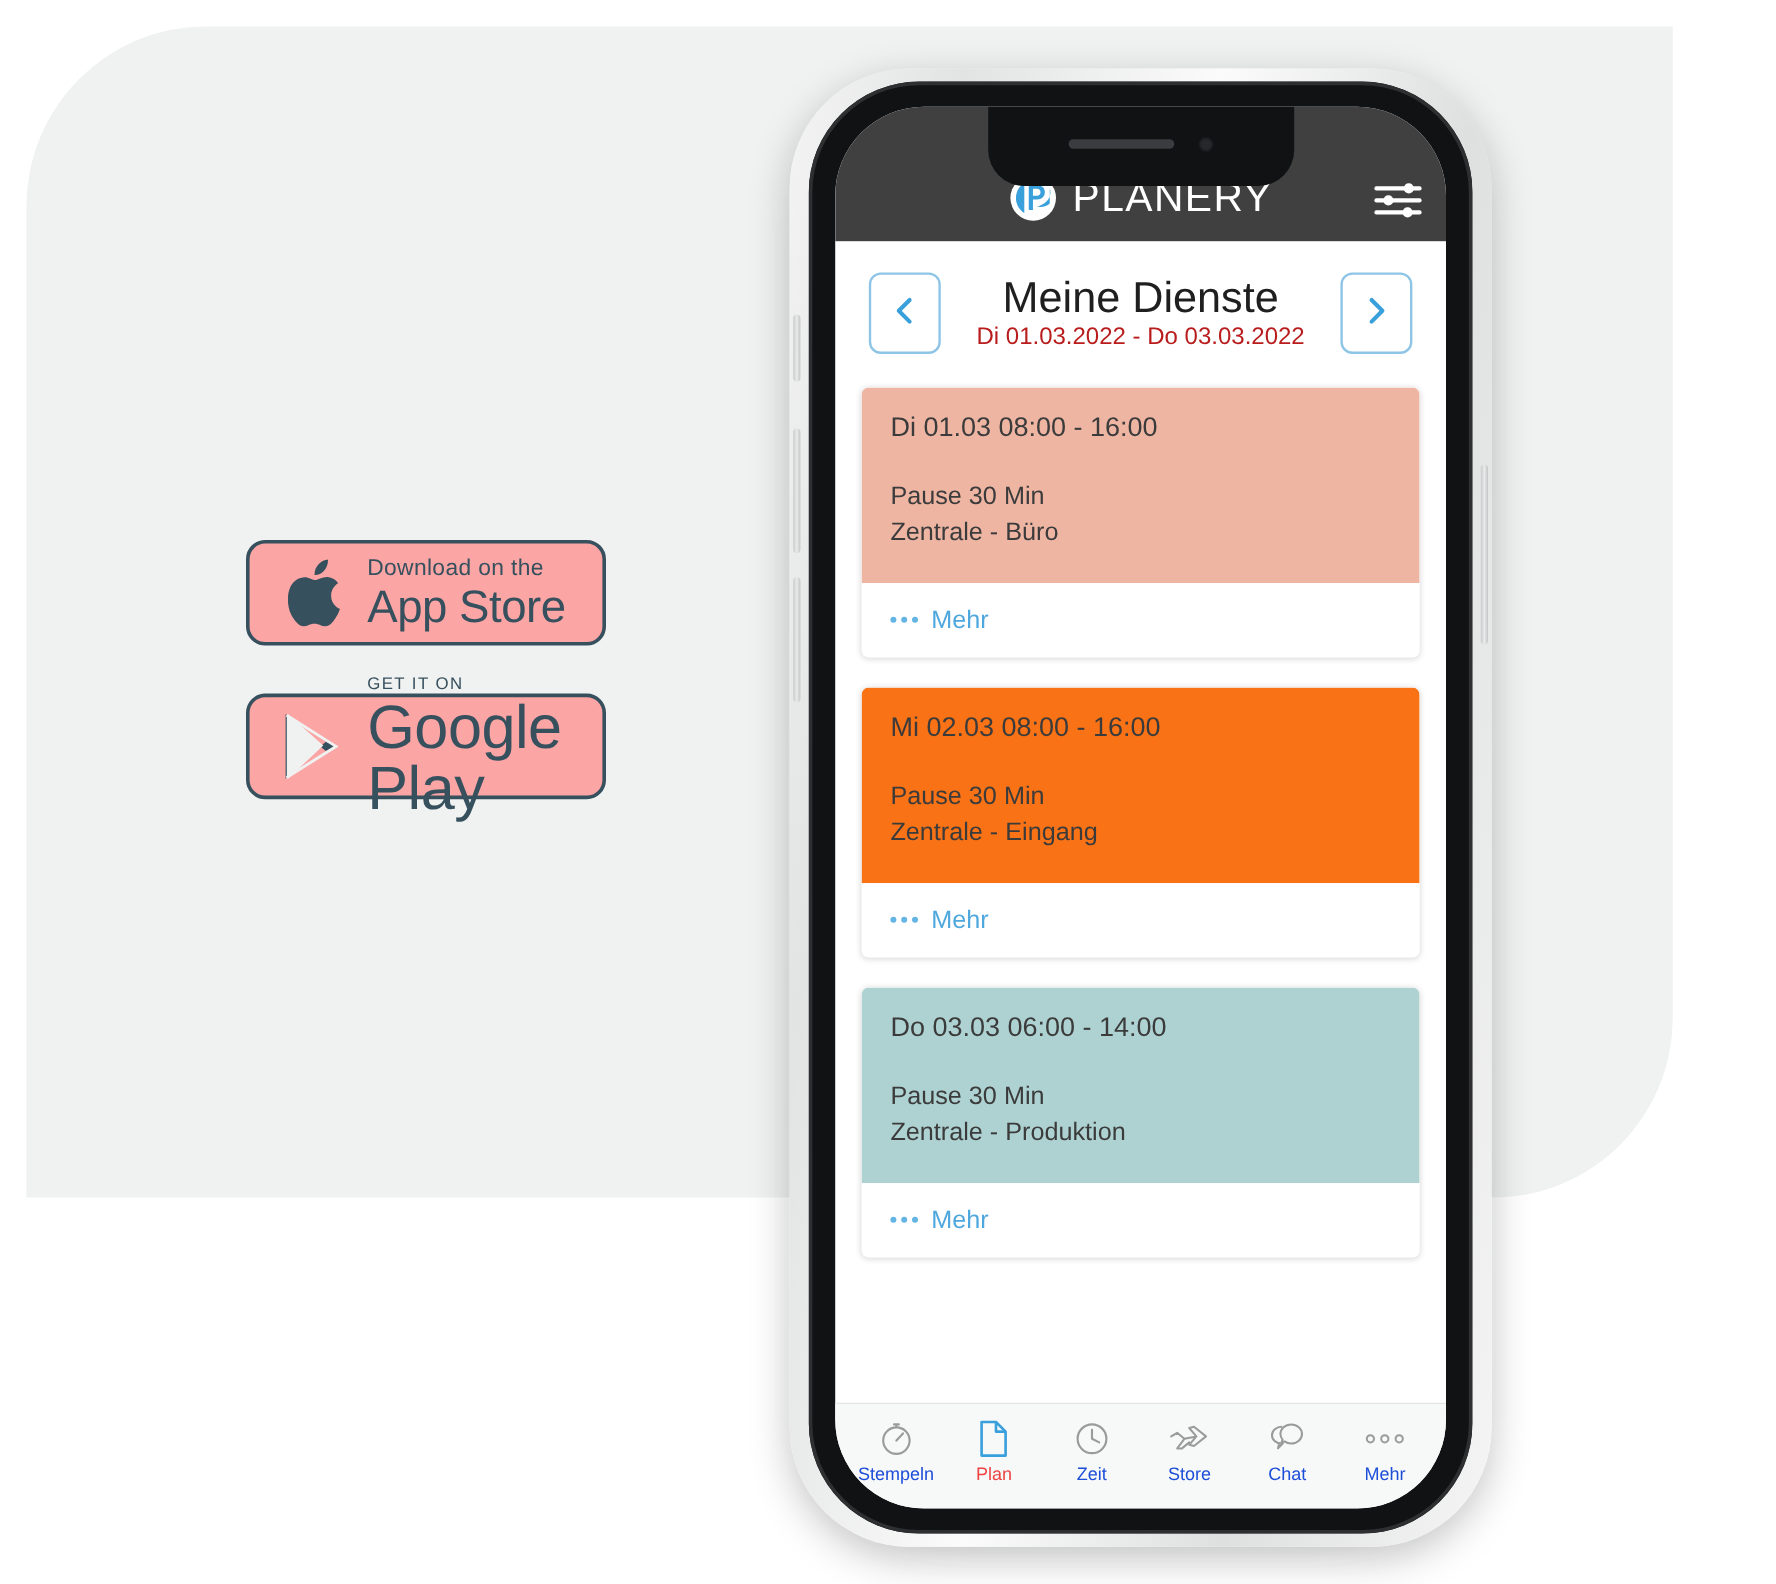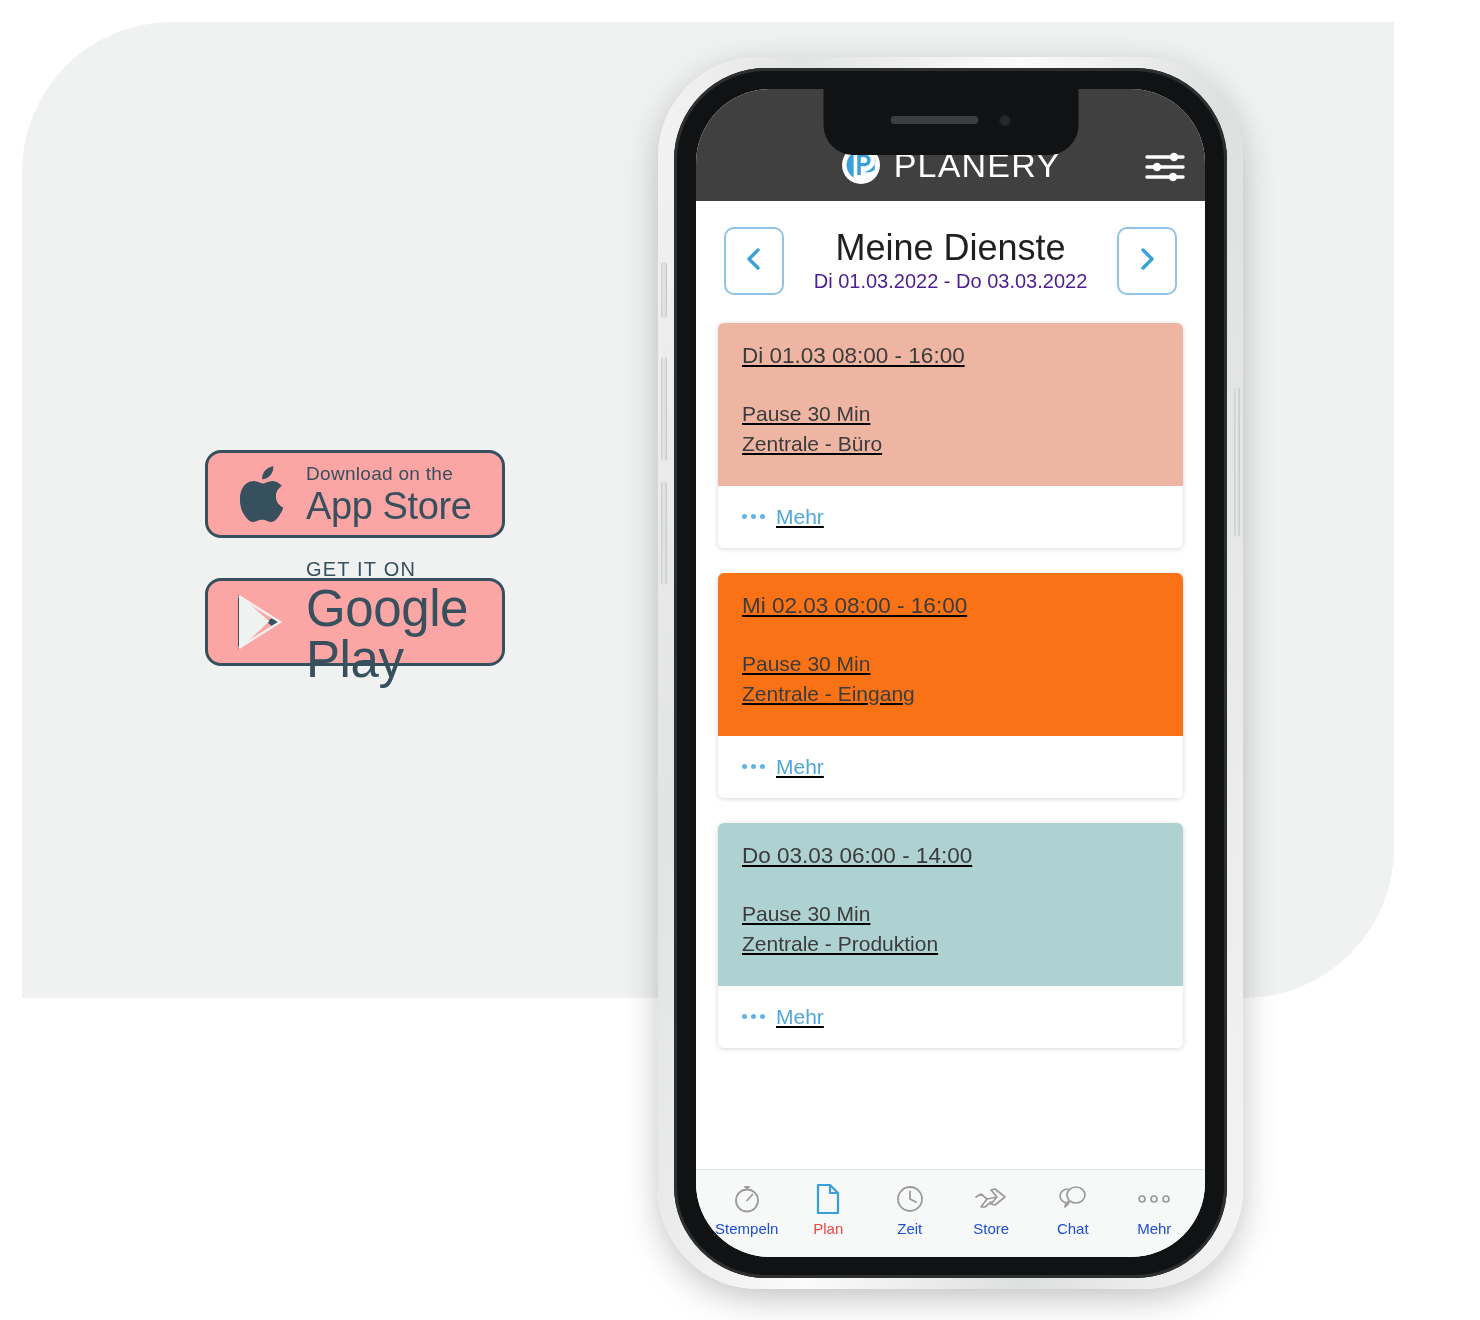--- a/index.html
+++ b/index.html
@@ -64,21 +64,21 @@
     font-size: 19px;
     letter-spacing: 0.3px;
     margin-bottom: 4px;
     font-weight: 400;
   }
   .badge .big {
     font-size: 38px;
     letter-spacing: -0.4px;
     font-weight: 400;
   }
-  .badge-play .small { font-size: 20px; letter-spacing: 1.2px; }
+  .badge-play .small { font-size: 14px; letter-spacing: 1.2px; }
   .badge-play .big { font-size: 51px; }
 
   
   .phone-shadow {
     position: absolute;
     left: 700px;
     top: 120px;
     width: 500px;
     height: 1140px;
     border-radius: 90px;
@@ -215,34 +215,33 @@
     flex: 1 1 auto;
   }
   .title-main {
     font-size: 36px;
     color: #1f1f1f;
     line-height: 1.05;
     font-weight: 400;
   }
   .title-sub {
     font-size: 20px;
-    color: #4c1d95;
+    color: #b91c1c;
     margin-top: 4px;
   }
 
   .cards {
     padding: 6px 22px 0 22px;
   }
   .shift-card {
     background: #ffffff;
     border-radius: 6px;
     box-shadow: 0 1px 5px rgba(0,0,0,0.16);
     margin-bottom: 25px;
     overflow: hidden;
-    text-decoration: underline;
   }
   .shift-body {
     padding: 20px 24px 26px 24px;
   }
   .shift-time {
     font-size: 22.5px;
     color: #3b3b3b;
     margin-bottom: 30px;
   }
   .shift-line {

